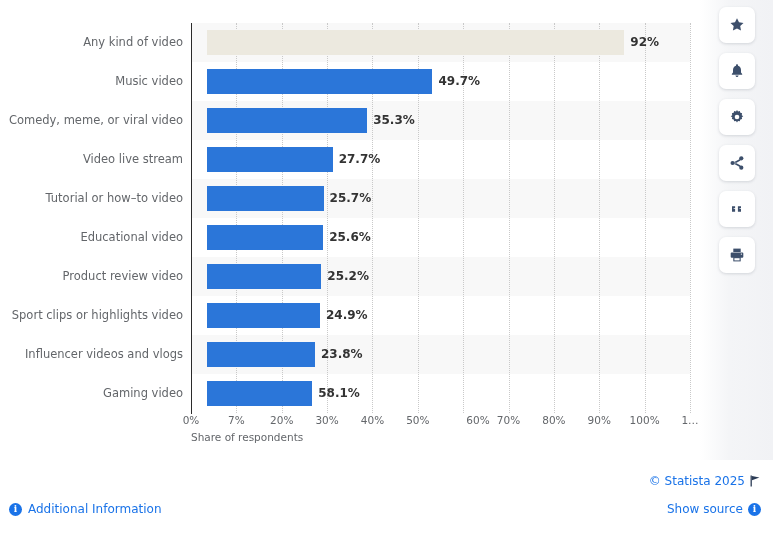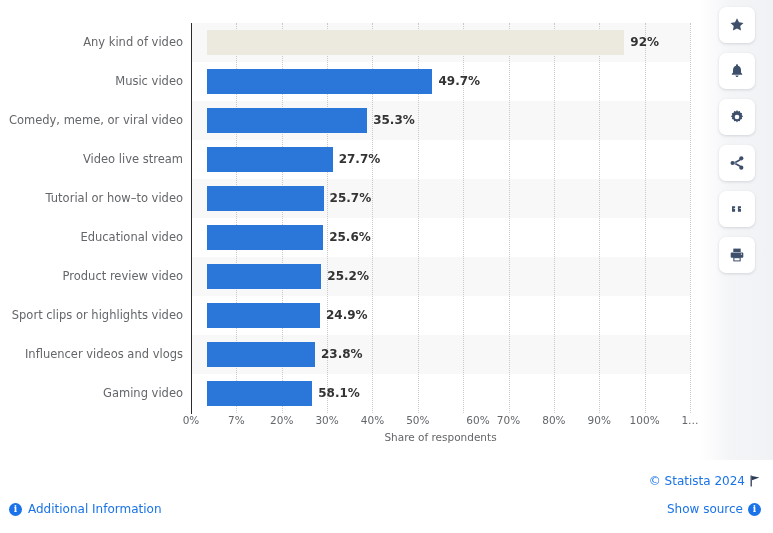--- a/index.html
+++ b/index.html
@@ -128,21 +128,20 @@
     font-size: 10.5px;
     color: #63666a;
     transform: translateX(-50%);
     white-space: nowrap;
   }
   #xaxis-title {
     position: absolute;
     left: 191px;
     top: 431px;
     width: 499px;
-    text-align: center;
     font-size: 10.5px;
     color: #63666a;
   }
 
   
   #icon-rail {
     position: absolute;
     right: 0;
     top: 0;
     width: 73px;
@@ -370,21 +369,21 @@
             <rect x="4.3" y="10.1" width="7.4" height="4.3" fill="#3d4f6b"></rect>
             <rect x="5.4" y="11.2" width="5.2" height="2.2" fill="#ffffff"></rect>
             <circle cx="12.4" cy="7.1" r="0.7" fill="#ffffff"></circle>
           </svg>
         </span>
       </div>
     </div>
 
   <div id="footer">
     <div id="copyright">
-      <span>© Statista 2024</span>
+      <span>© Statista 2025</span>
       <svg width="11" height="12" viewBox="0 0 11 12">
         <path d="M1.2 0.6 L1.2 11.4" stroke="#2b3b55" stroke-width="1.3" fill="none"></path>
         <path d="M2 1 L9.4 2.6 L2 5.2 Z" fill="#2b3b55"></path>
       </svg>
     </div>
     <div id="show-source">
       <span>Show source</span>
       <span class="info-dot">i</span>
     </div>
     <div id="additional-info">

